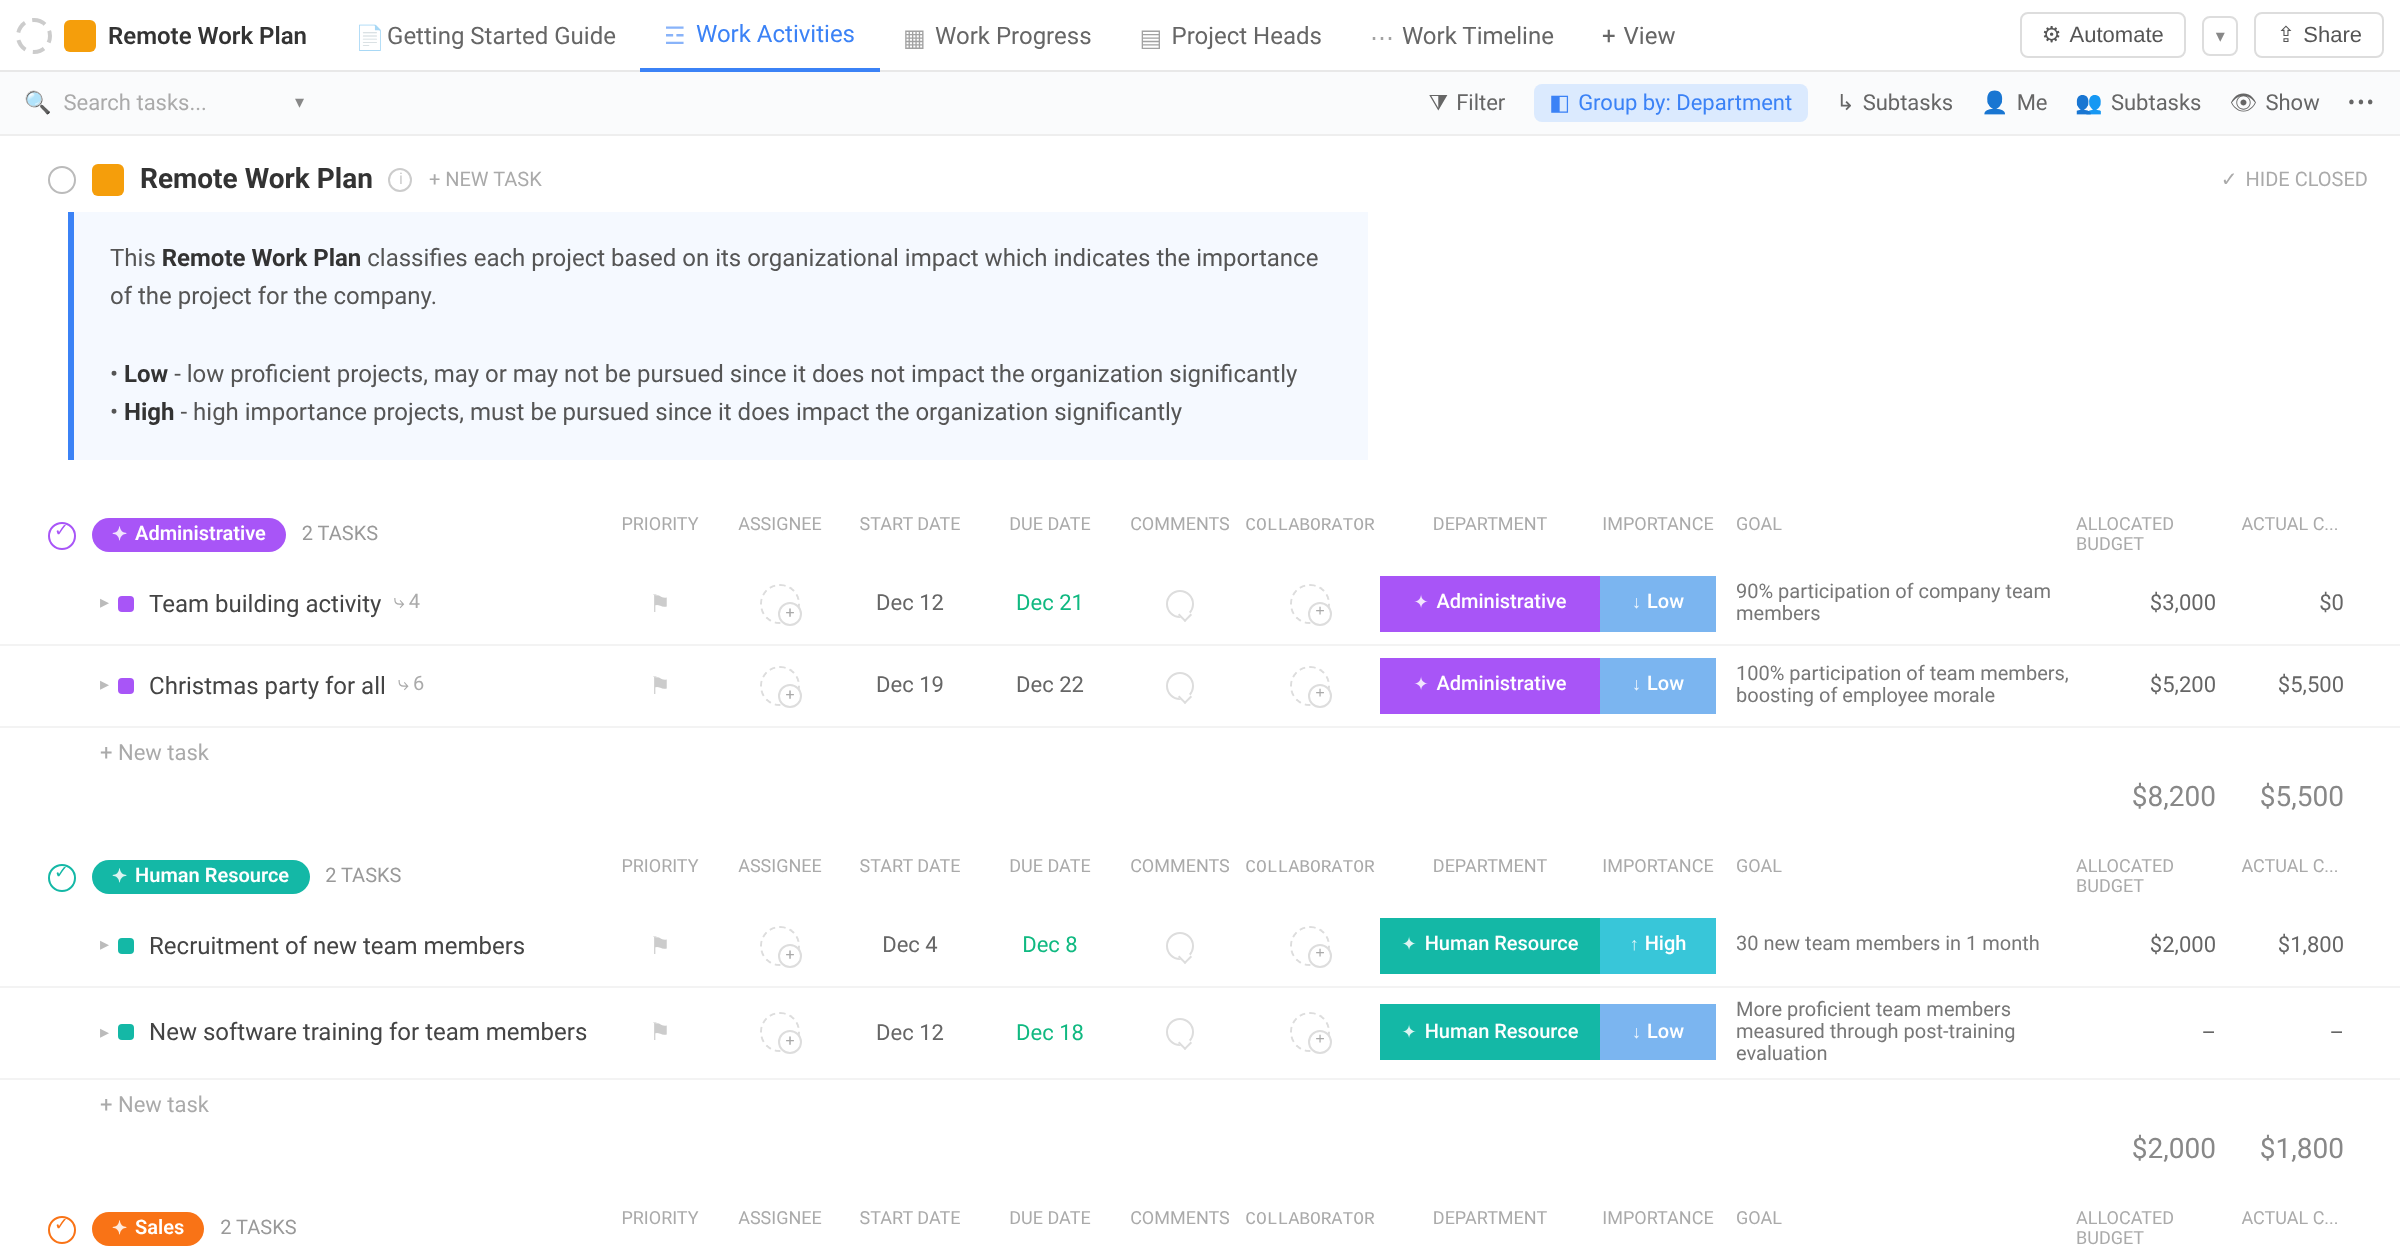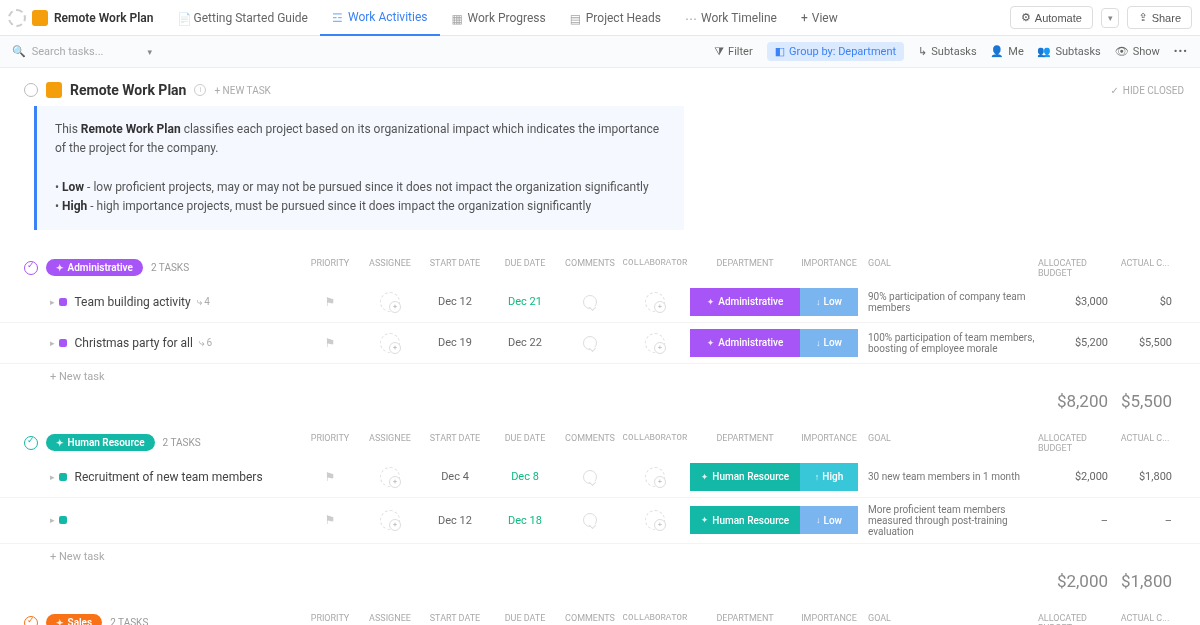--- a/index.html
+++ b/index.html
@@ -56,21 +56,21 @@
 .avatar-ph::after { content: "+"; position: absolute; right: -2px; bottom: -2px; background: #fff; border: 1px solid #ddd; border-radius: 50%; width: 10px; height: 10px; font-size: 8px; line-height: 9px; text-align: center; color: #aaa; }
 .chat-icon { width: 14px; height: 14px; border: 1.5px solid #ddd; border-radius: 50%; position: relative; }
 .chat-icon::after { content: ""; position: absolute; bottom: -2px; right: 1px; width: 4px; height: 4px; border-right: 1.5px solid #ddd; border-bottom: 1.5px solid #ddd; transform: rotate(45deg); background: #fff; } .date-green { color: #10b981; }
 .dept-badge { width: 100%; height: 28px; display: flex; align-items: center; justify-content: center; color: #fff; font-size: 10px; font-weight: 500; gap: 4px; }
 .import-badge { width: 100%; height: 28px; display: flex; align-items: center; justify-content: center; color: #fff; font-size: 10px; font-weight: 500; gap: 3px; }
 .imp-low { background: #7bb5f0; } .imp-high { background: #38c6d9; }
 .dept-admin { background: #a855f7; } .dept-hr { background: #14b8a6; }
 .new-task-row { padding: 6px 24px 6px 50px; font-size: 11px; color: #aaa; }
 .totals-row { display: flex; padding: 2px 24px 10px 50px; }
 .totals-right { display: flex; margin-left: auto; }
-.totals-right .cell { font-size: 17px; color: #888; }
+.totals-right .cell { font-size: 14px; color: #888; }
 .tiny-icon { font-size: 9px; opacity: 0.85; }
 </style>
 </head>
 <body>
 
 <div class="top-nav">
   <div class="nav-logo"></div>
   <div class="nav-person"></div>
   <div class="nav-title">Remote Work Plan</div>
   <div class="nav-tab">
@@ -310,20 +310,21 @@
             <div class="import-badge imp-high"><span class="tiny-icon">↑</span>High</div>
           </div>
       <div class="cell c-goal">30 new team members in 1 month</div>
       <div class="cell c-budget">$2,000</div>
       <div class="cell c-actual">$1,800</div>
     </div>
   </div>
       <div class="task-row">
     <span class="task-arrow">▸</span>
     <span class="task-sq" style="background:#14b8a6"></span>
+    <span class="task-name">New software training for team members</span>
     <div class="task-right">
       <div class="cell c-priority">
             <span class="flag-icon">⚑</span>
           </div>
       <div class="cell c-assignee">
             <div class="avatar-ph"></div>
           </div>
       <div class="cell c-start">Dec 12</div>
       <div class="cell c-due date-green">Dec 18</div>
       <div class="cell c-comments">

